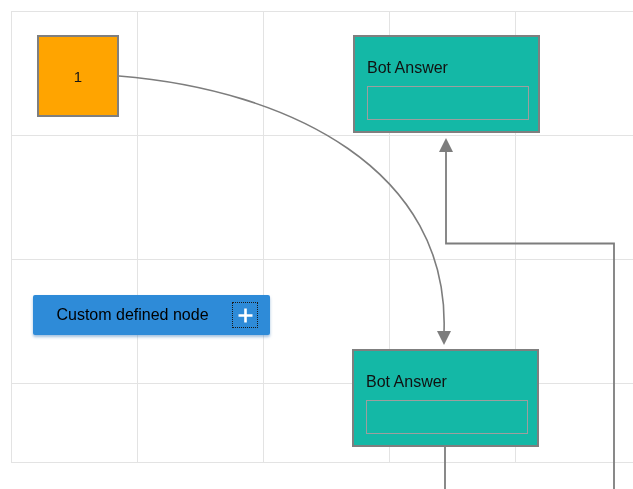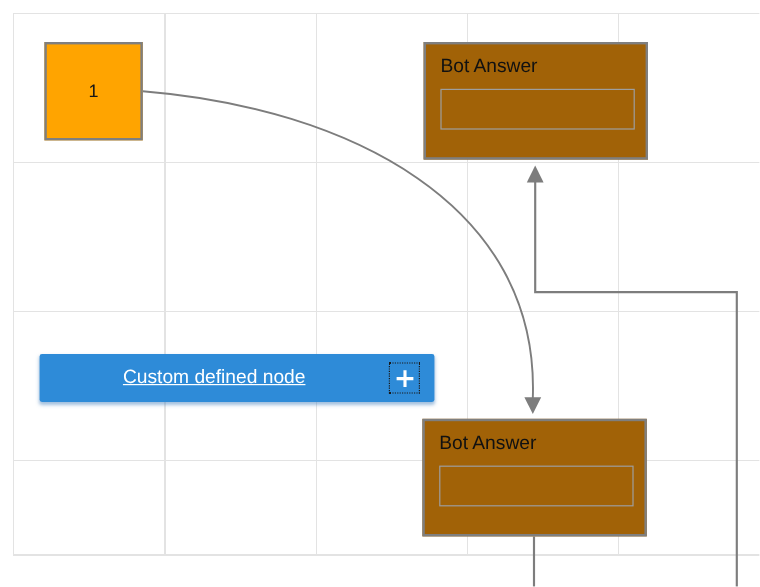--- a/index.html
+++ b/index.html
@@ -9,37 +9,36 @@
   }
   svg.layer{position:absolute;left:0;top:0;width:633px;height:489px;pointer-events:none;}
   .node{position:absolute;box-sizing:border-box;}
   .start-node{
     left:37px;top:35px;width:82px;height:82px;
     background:#FFA400;border:2px solid #7F7F7F;
     display:flex;align-items:center;justify-content:center;
     font-size:15px;color:#161616;
   }
   .bot-node{
-    width:187px;height:98px;background:#a16207;border:2px solid #7F7F7F;
-    padding:10px 12px 0 12px;
+    width:187px;height:98px;background:#14b8a6;border:2px solid #7F7F7F;
+    padding:22px 12px 0 12px;
   }
   .bot-node .bot-title{display:block;font-size:16px;line-height:18px;color:#111;}
   .bot-node input{
     display:block;margin-top:9px;width:162px;height:34px;box-sizing:border-box;
     border:1px solid #9E9E9E;background:transparent;outline:none;
     font-family:"Liberation Sans",sans-serif;font-size:14px;color:#111;
   }
   .bot-top{left:353px;top:35px;}
   .bot-bottom{left:352px;top:349px;}
   .custom-node{
-    left:33px;top:295px;width:329px;height:40px;
-    background:#2E8BD8;border-radius:2px;color:#ffffff;
+    left:33px;top:295px;width:237px;height:40px;
+    background:#2E8BD8;border-radius:2px;color:#000000;
     display:flex;align-items:center;
     box-shadow:0 2px 3px rgba(70,130,190,0.5);
-    text-decoration:underline;
   }
   .custom-node .custom-label{flex:1;text-align:center;font-size:16px;}
   .plus-box{
     width:24px;height:24px;margin-right:12px;flex:0 0 auto;
     border:1px dotted #1a1a1a;
     display:flex;align-items:center;justify-content:center;cursor:pointer;
   }
 </style>
 </head>
 <body>

